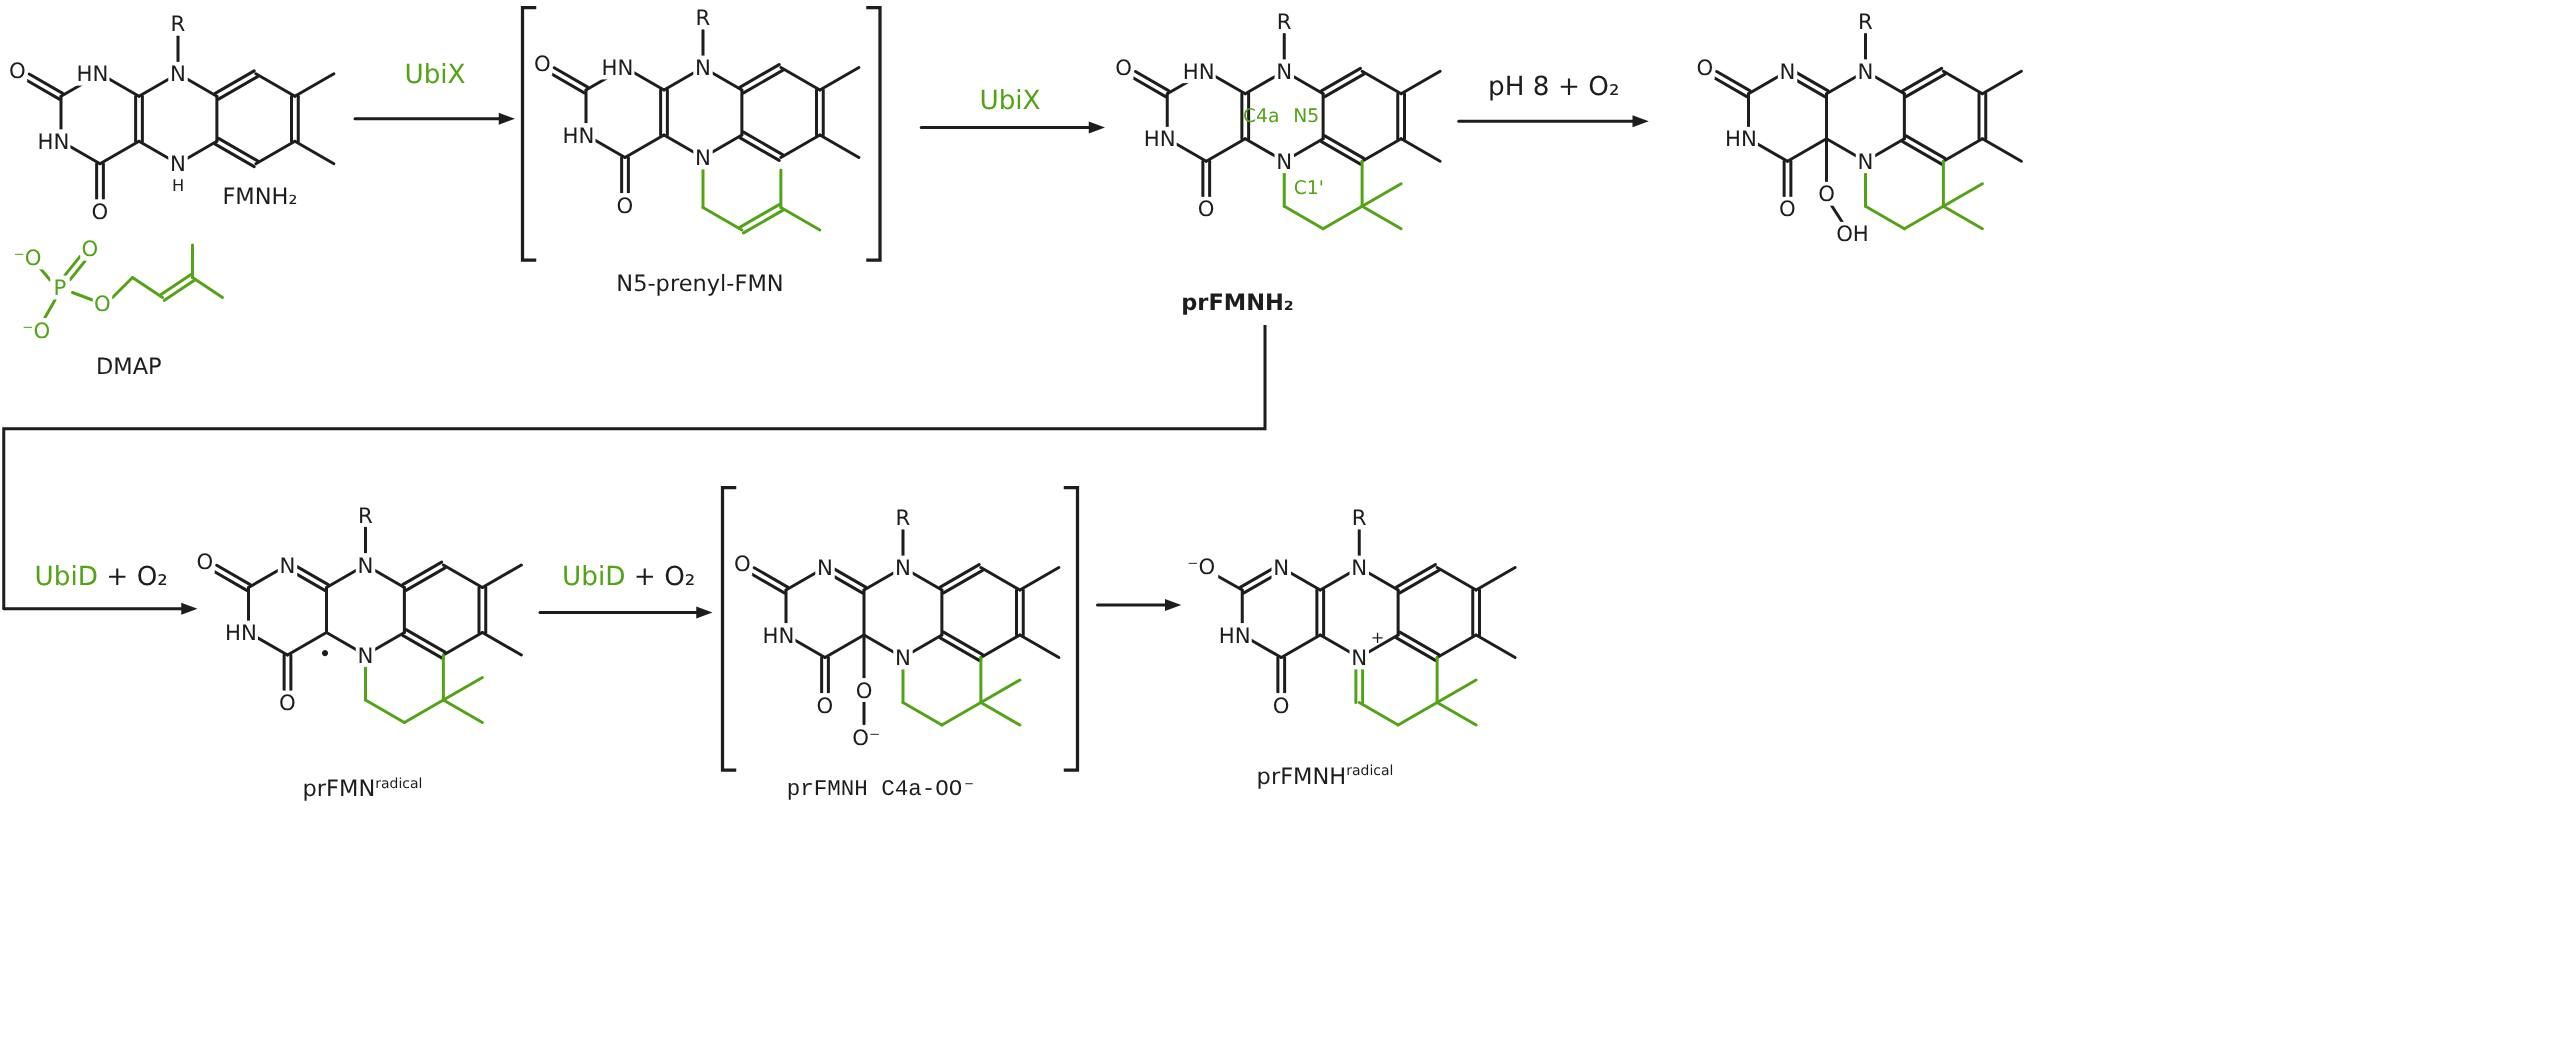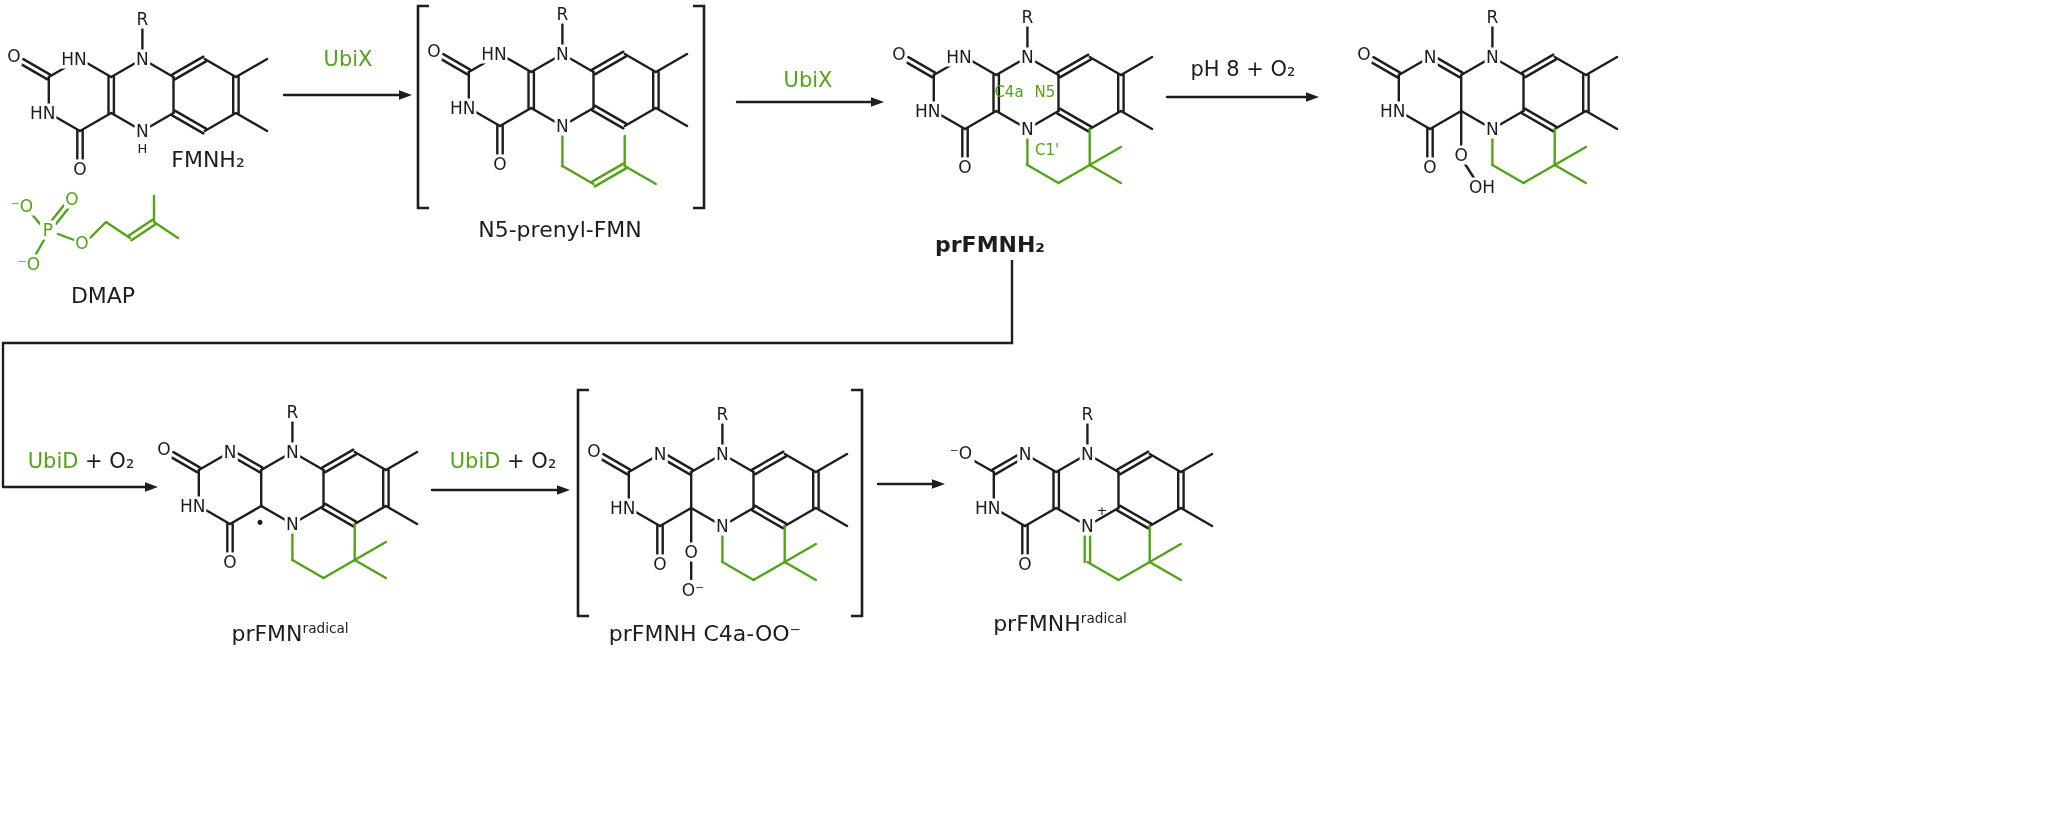--- a/index.html
+++ b/index.html
@@ -1,19 +1,19 @@
 <!DOCTYPE html>
 <html style="--green: #53a317;"><head>
 <meta charset="utf-8">
 <style>
   html,body{margin:0;padding:0;background:#fff;}
   #canvas{position:relative;width:2048px;height:836px;background:#fff;overflow:hidden;
           font-family:"DejaVu Sans","Liberation Sans",sans-serif;color:#1d1d1b;}
   #scheme{position:absolute;left:0;top:0;}
-  .struct-label{position:absolute;text-align:center;font-size:22px;color:#1d1d1b;white-space:nowrap;}
+  .struct-label{position:absolute;text-align:center;font-size:18px;color:#1d1d1b;white-space:nowrap;}
   .arrow-label{position:absolute;text-align:center;font-size:21px;color:#1d1d1b;white-space:nowrap;}
   .green{color:var(--green,#53a317);}
   sup{font-size:0.62em;}
 </style>
 </head>
 <body>
 
 <div id="canvas">
   <svg id="scheme" width="2048" height="836" viewBox="0 0 2048 836">
       <g>
@@ -425,21 +425,21 @@
 
   <div class="struct-label" style="left:38px;top:282px;width:130px;"><span>DMAP</span><sup></sup></div>
 
   <div class="struct-label" style="left:430px;top:216px;width:260px;"><span>N5-prenyl-FMN</span><sup></sup></div>
 
   <div class="struct-label" style="left:895px;top:231px;width:190px;font-weight:bold;"><span>prFMNH₂</span><sup></sup></div>
 
 
   <div class="struct-label" style="left:170px;top:620px;width:240px;"><span>prFMN</span><sup>radical</sup></div>
 
-  <div class="struct-label" style="left:555px;top:620px;width:300px;"><span>prFMNH C4a-OO⁻</span><sup></sup></div>
+  <div class="struct-label" style="left:555px;top:620px;width:300px;font-family:Liberation Mono, monospace;"><span>prFMNH C4a-OO⁻</span><sup></sup></div>
 
   <div class="struct-label" style="left:910px;top:610px;width:300px;"><span>prFMNH</span><sup>radical</sup></div>
 
   <div class="arrow-label" style="left:288px;top:47px;width:120px;"><span class="green">UbiX</span><span></span></div>
 
   <div class="arrow-label" style="left:748px;top:68px;width:120px;"><span class="green">UbiX</span><span></span></div>
 
   <div class="arrow-label" style="left:1153px;top:57px;width:180px;"><span class="green"></span><span>pH 8 + O₂</span></div>
 
   <div class="arrow-label" style="left:6px;top:449px;width:150px;"><span class="green">UbiD</span><span> + O₂</span></div>

